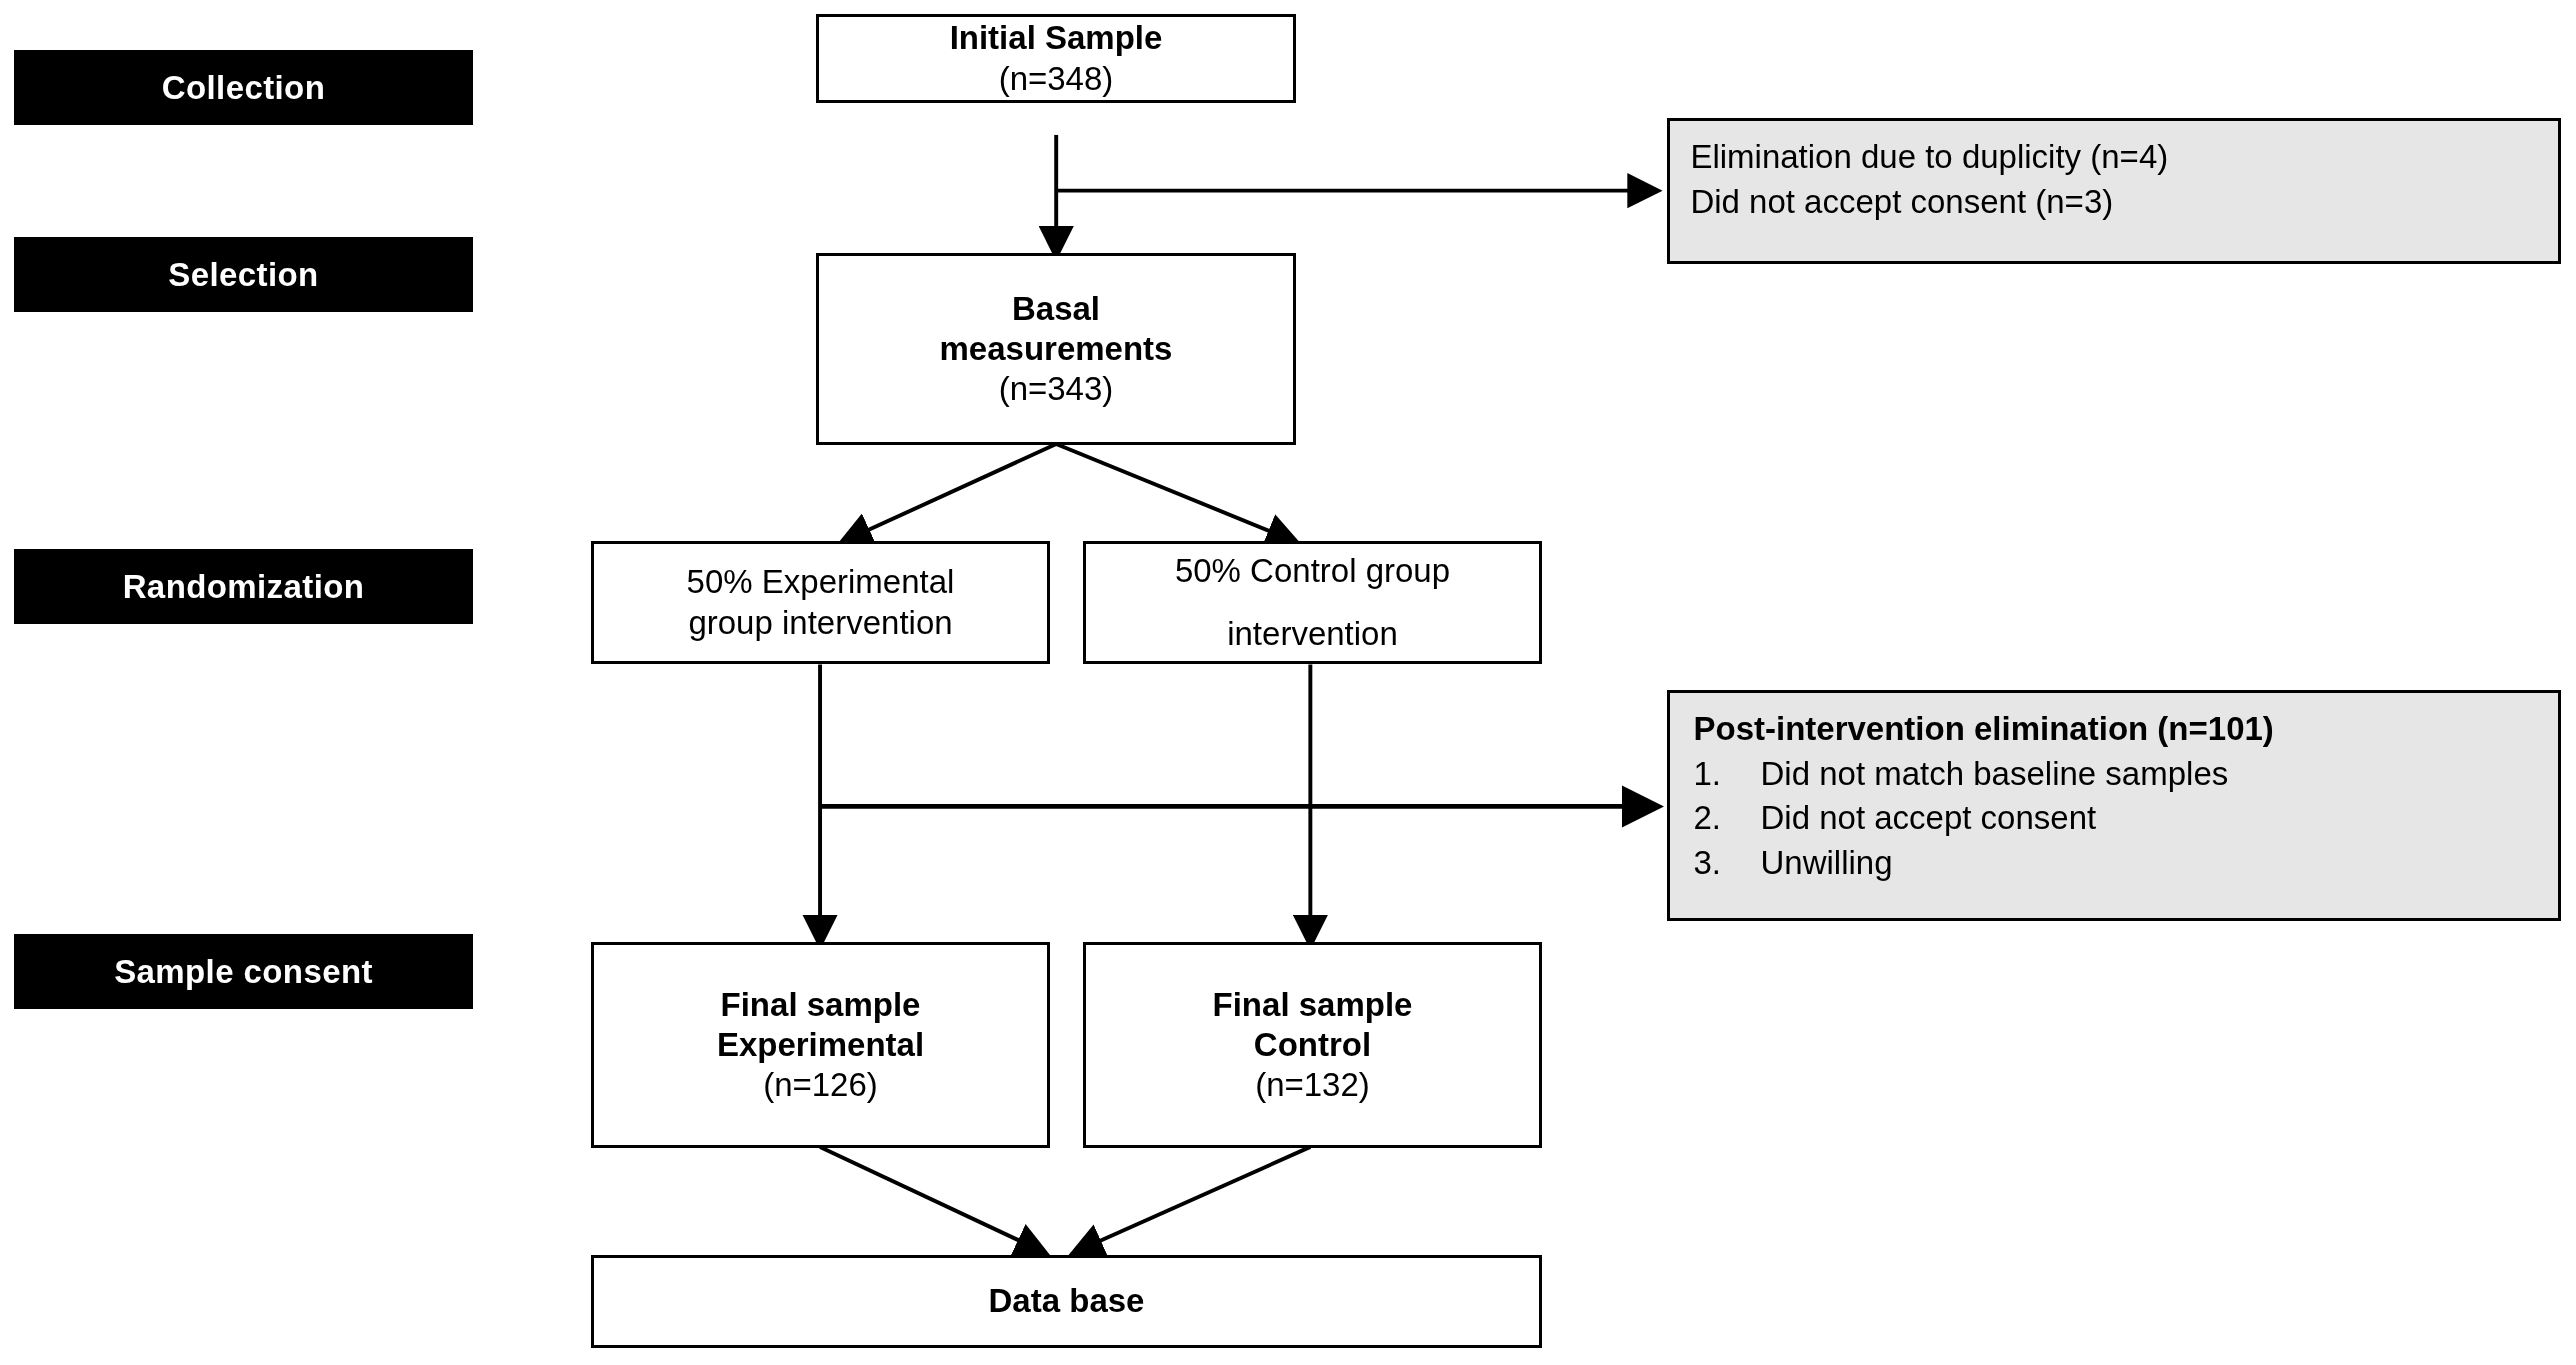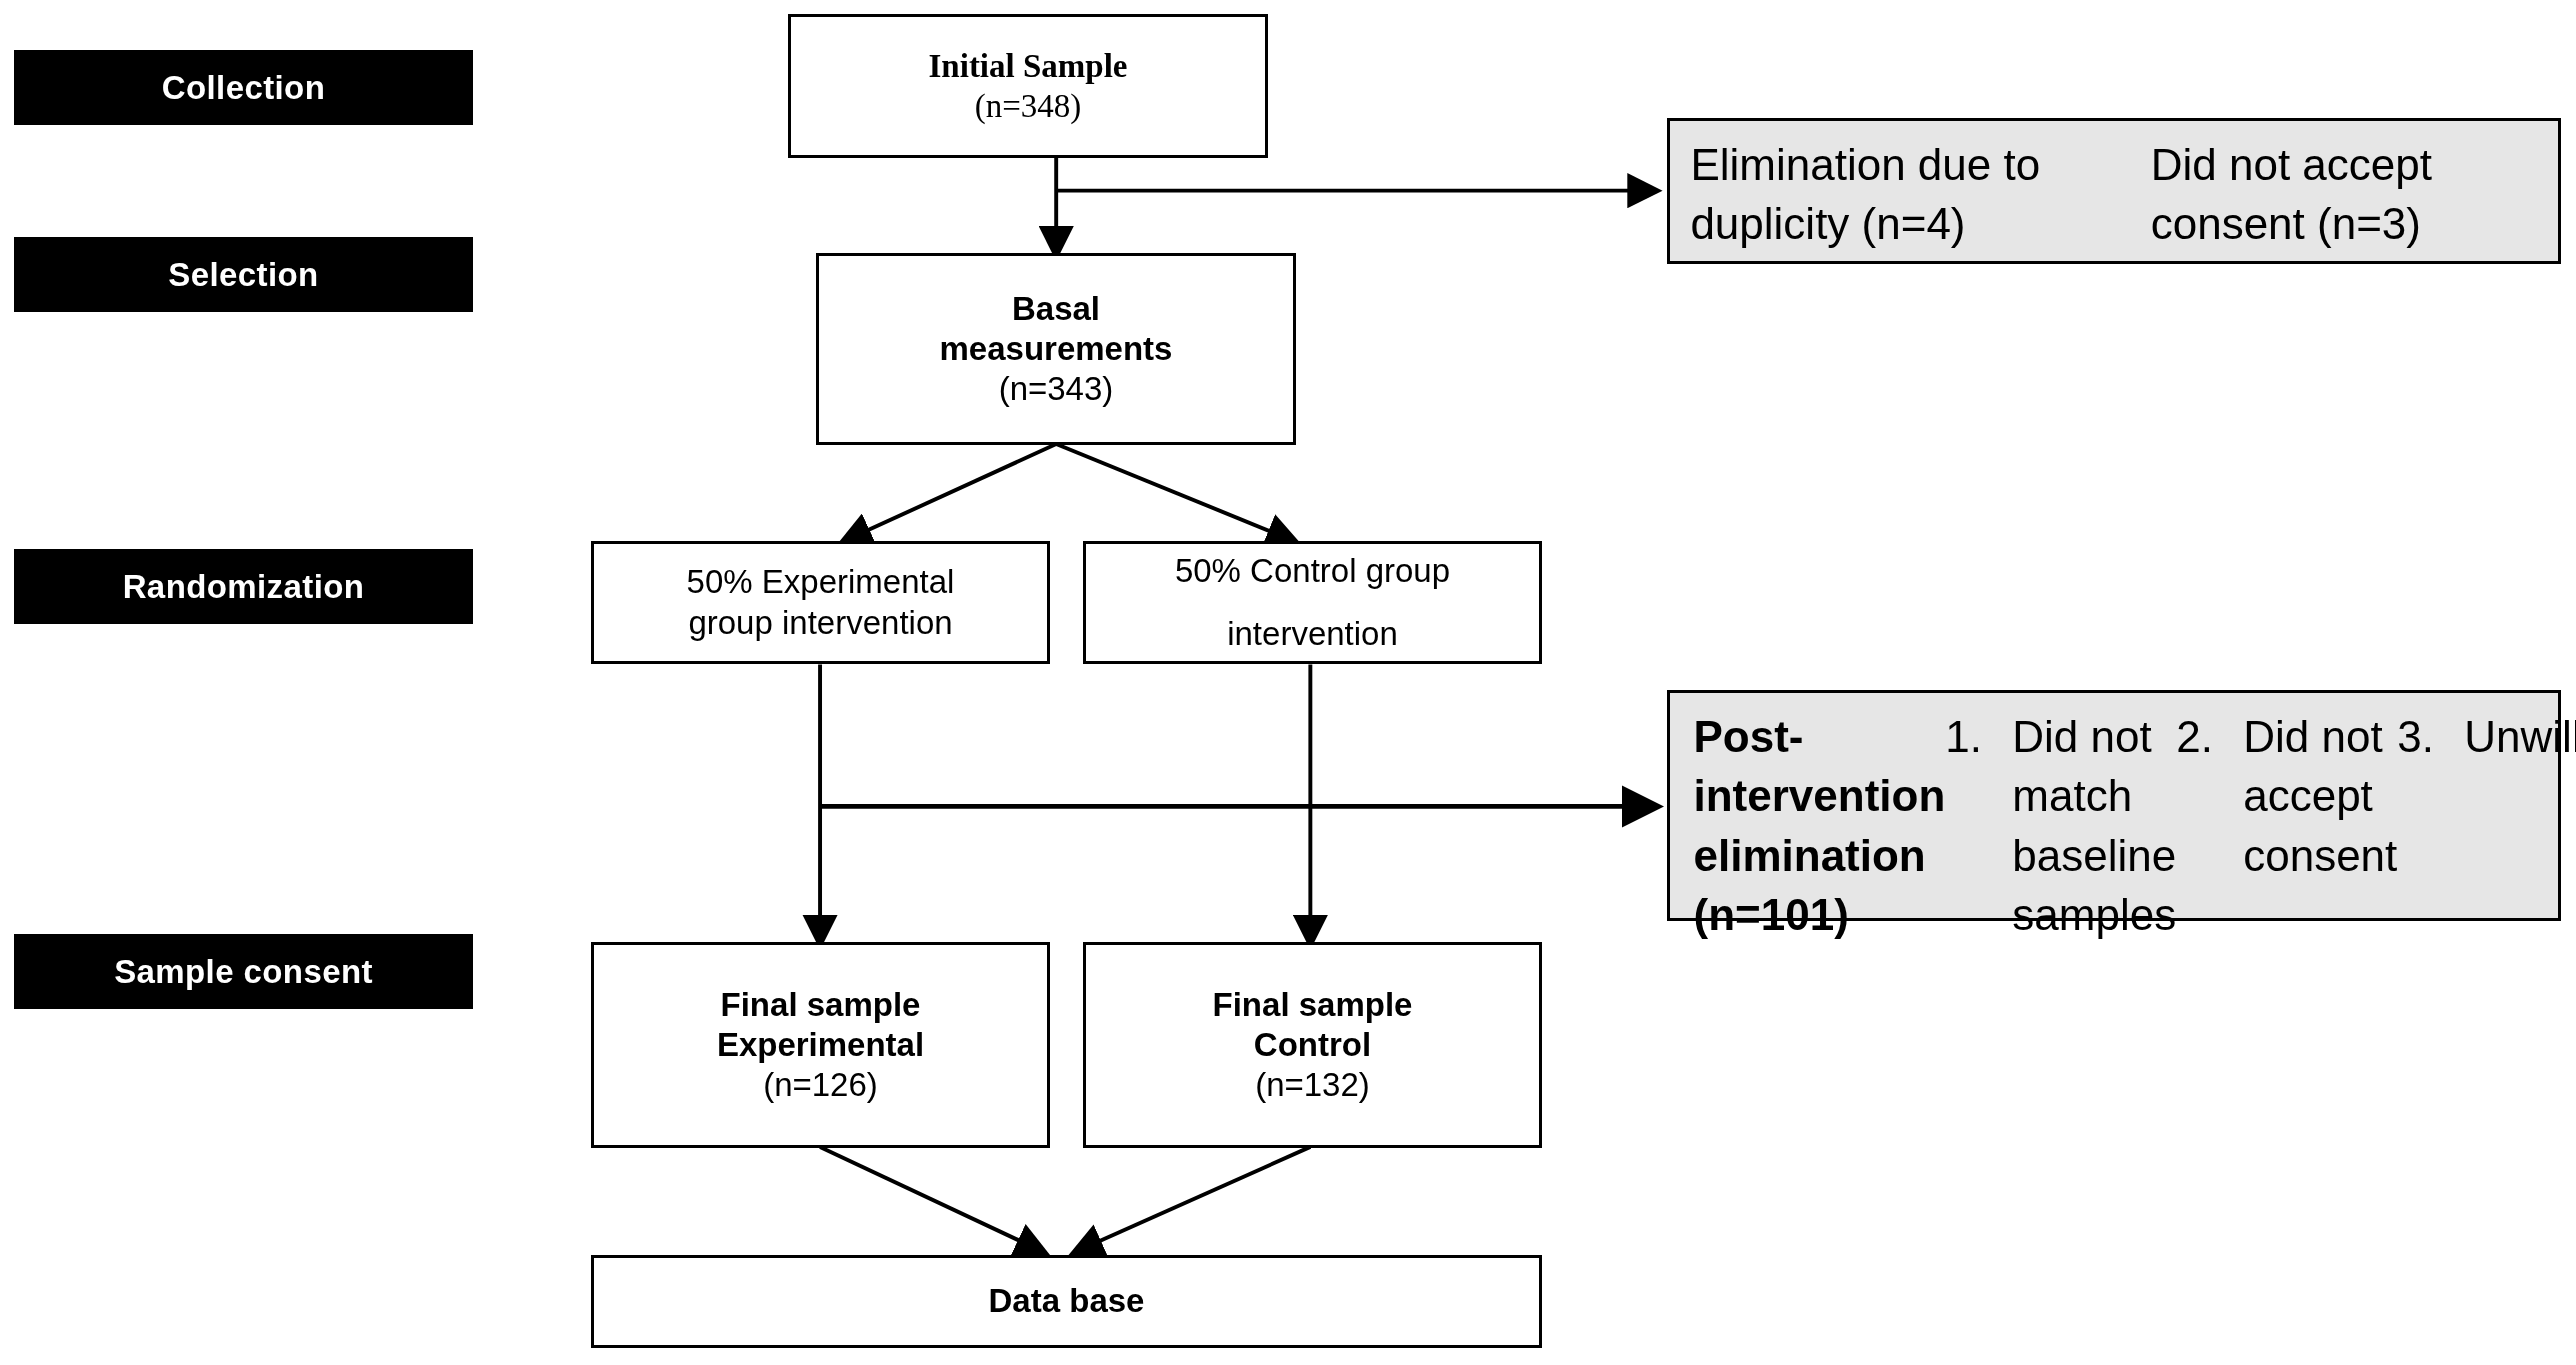--- a/index.html
+++ b/index.html
@@ -48,25 +48,25 @@
   }
   .node .reg {
     font-weight: normal;
   }
   .exclusion {
     position: absolute;
     box-sizing: border-box;
     border: 3.1px solid #000000;
     background: #e6e6e6;
     color: #000000;
-    font-size: 44px;
+    font-size: 33px;
     line-height: 1.35;
     padding: 14px 0 14px 20.4px;
     display: flex;
-    flex-direction: row;
+    flex-direction: column;
     justify-content: flex-start;
   }
   .exclusion .title {
     font-weight: bold;
   }
   .excl-row {
     display: flex;
     align-items: flex-start;
   }
   .excl-num {
@@ -120,21 +120,21 @@
     <line x1="1045" y1="847" x2="1045" y2="1202" stroke="#000000" stroke-width="5" marker-end="url(#arrowhead)"></line>
 
     <line x1="1670" y1="847" x2="1670" y2="1202" stroke="#000000" stroke-width="5" marker-end="url(#arrowhead)"></line>
 
     <line x1="1045" y1="1028" x2="2110" y2="1028" stroke="#000000" stroke-width="6" marker-end="url(#arrowhead)"></line>
 
     <line x1="1045" y1="1462" x2="1330" y2="1596" stroke="#000000" stroke-width="5" marker-end="url(#arrowhead)"></line>
     <line x1="1670" y1="1462" x2="1370" y2="1596" stroke="#000000" stroke-width="5" marker-end="url(#arrowhead)"></line>
   </svg>
 
-  <div class="node" style="left:788px; top:14px; width:480px; height:144px;font-family:Liberation Serif, serif;">
+  <div class="node" style="left:816px; top:14px; width:480px; height:89px;">
     <span class="bold">Initial  Sample</span>
     <span class="reg">(n=348)</span>
   </div>
 
   <div class="exclusion" style="left:1667px; top:118px; width:894px; height:146px;">
     <div>Elimination due to duplicity (n=4)</div>
     <div>Did not accept consent (n=3)</div>
   </div>
 
   <div class="node" style="left:816px; top:253px; width:480px; height:192px;">

